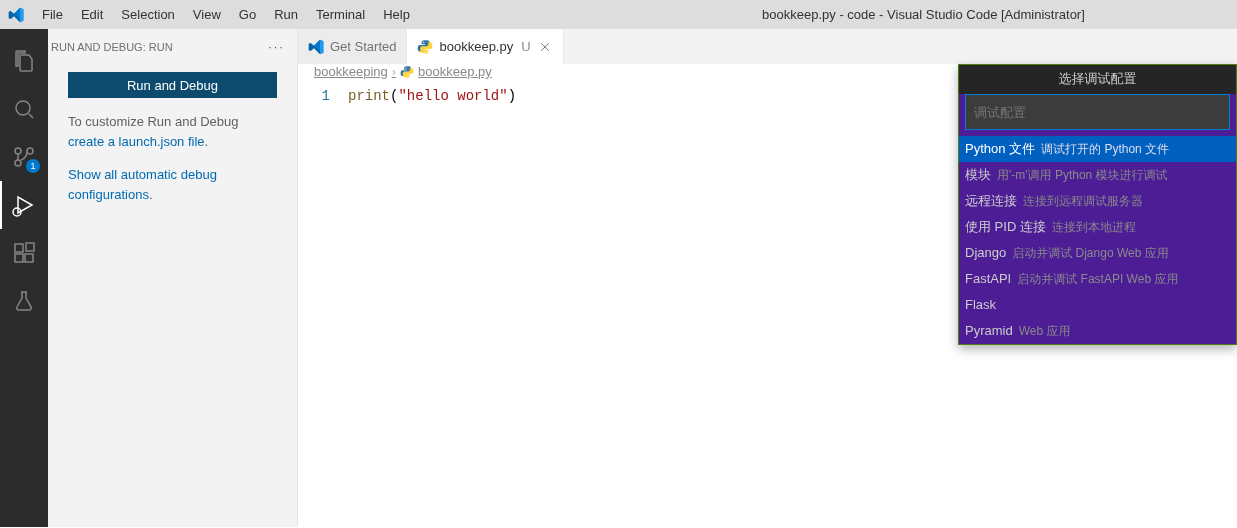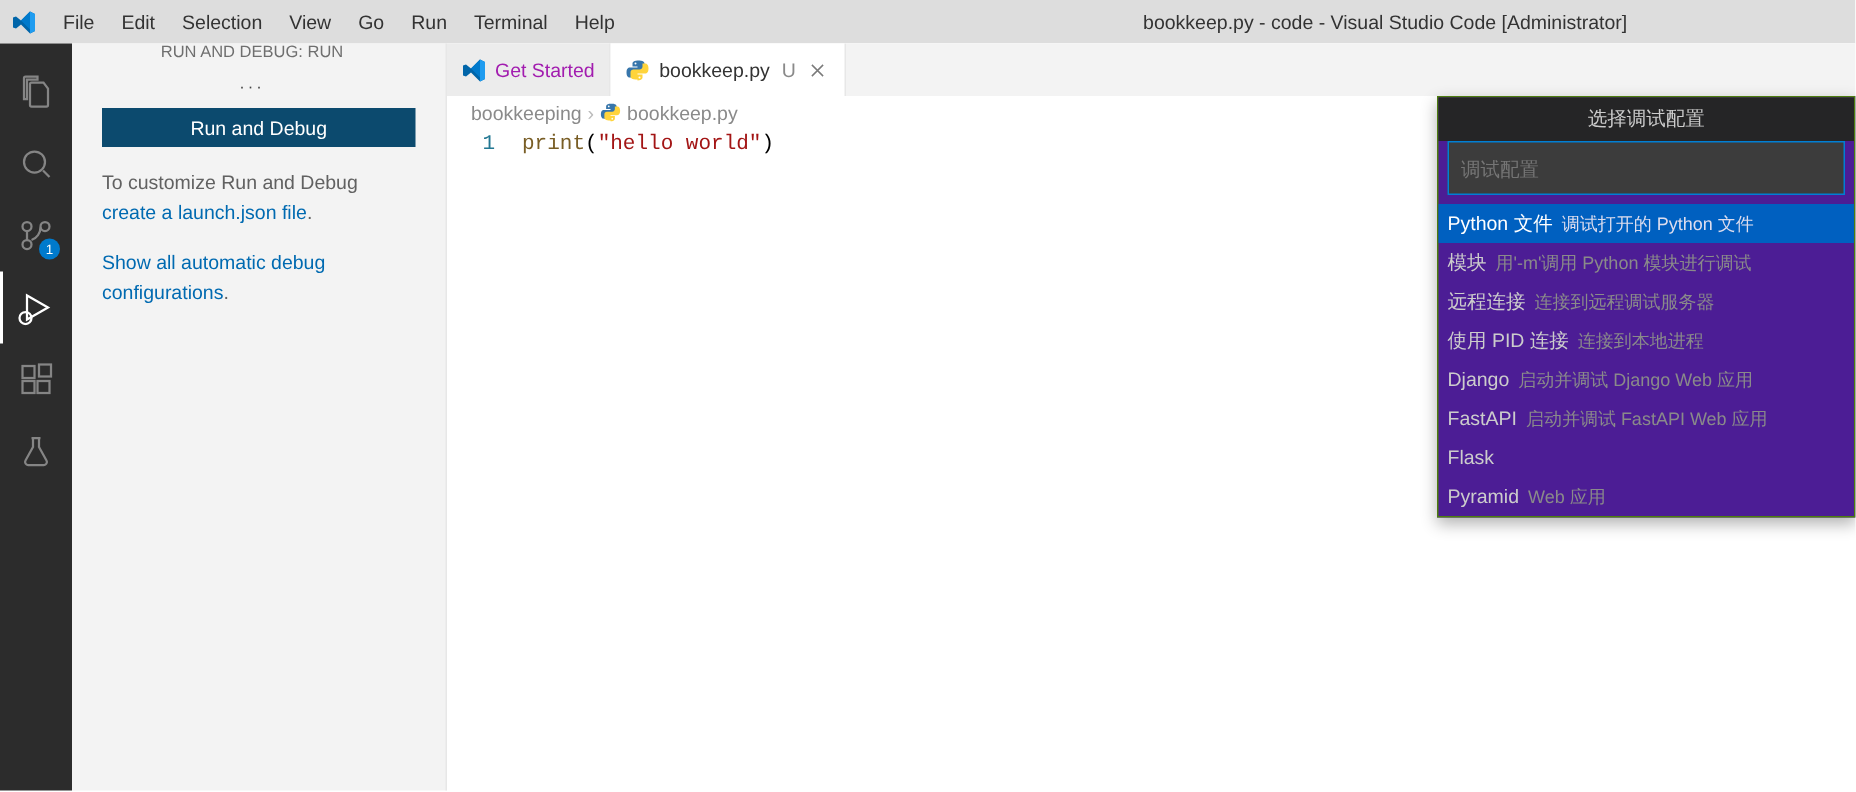--- a/index.html
+++ b/index.html
@@ -107,21 +107,20 @@
       flex-direction: column;
     }
     .sidebar-header {
       height: 35px;
       display: flex;
       align-items: center;
       justify-content: space-between;
       padding: 0 12px 0 3px;
       color: #6f6f6f;
       font-size: 11px;
-      flex-direction: column;
     }
     .sidebar-header-actions { color: #424242; cursor: pointer; letter-spacing: 2px; }
     .sidebar-body {
       padding: 8px 20px;
     }
     .run-button {
       background: #0c4a6e;
       color: #fff;
       border: none;
       width: 100%;
@@ -153,21 +152,21 @@
       background: #f3f3f3;
       display: flex;
       align-items: stretch;
     }
     .tab {
       display: flex;
       align-items: center;
       padding: 0 10px;
       gap: 6px;
       cursor: pointer;
-      color: #a21caf;
+      color: #737373;
       border-right: 1px solid #e7e7e7;
       background: #ececec;
     }
     .tab.active {
       background: #ffffff;
       color: #333;
     }
     .tab-icon { display: flex; align-items: center; }
     .tab-status { font-style: normal; color: #8a8a8a; margin-left: 2px; }
     .tab-close {
@@ -176,25 +175,26 @@
       display: flex;
       align-items: center;
       justify-content: center;
       color: #7a7a7a;
       border-radius: 4px;
     }
 
     .breadcrumbs {
       height: 22px;
       display: flex;
-      align-items: center;
+      align-items: flex-start;
       padding: 0 16px;
       color: #8a8a8a;
       font-size: 13px;
       gap: 4px;
+      text-decoration: underline;
     }
     .breadcrumb-sep { color: #bbb; }
     .breadcrumb-item { display: flex; align-items: center; gap: 4px; cursor: pointer; }
 
     .code-area {
       flex: 1;
       display: flex;
       font-family: Consolas, "Courier New", monospace;
       font-size: 14px;
       padding-top: 2px;

